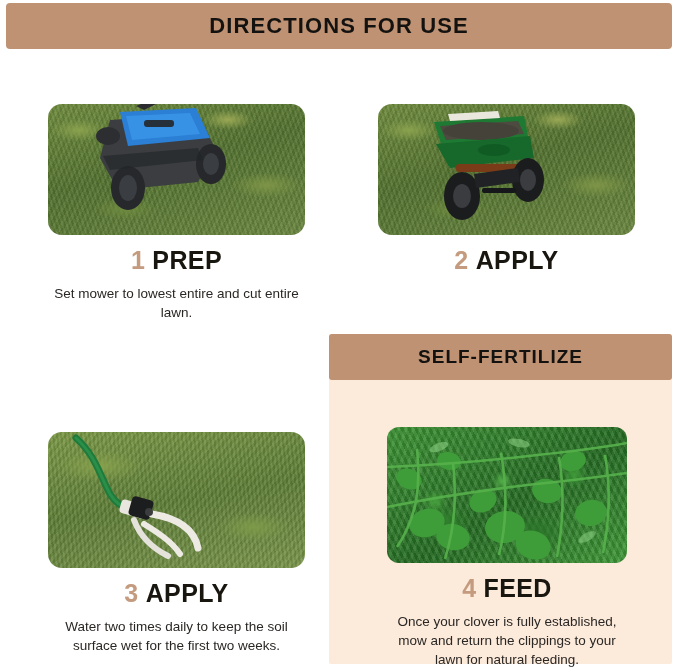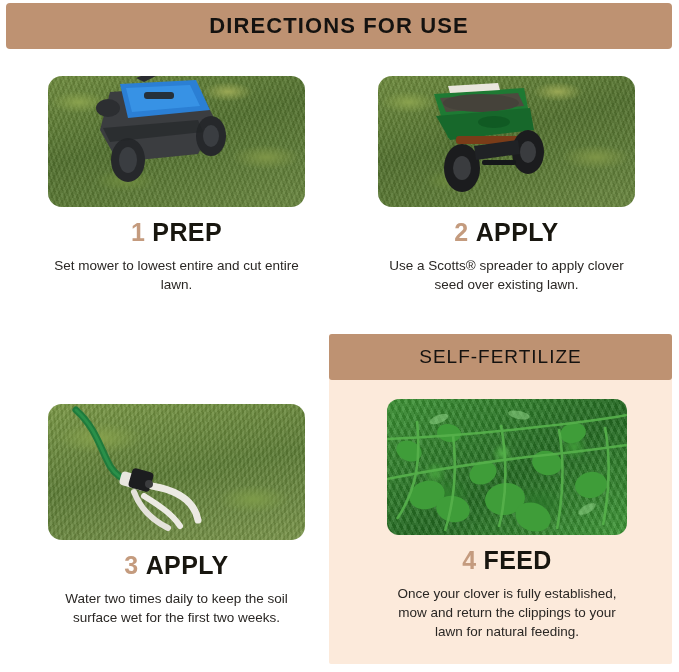--- a/index.html
+++ b/index.html
@@ -59,29 +59,30 @@
     width: 343px;
     height: 46px;
     background: #BE9272;
     border-radius: 3px;
     display: flex;
     align-items: center;
     justify-content: center;
   }
   .sf-title {
     font-size: 19px;
-    font-weight: normal;
+    font-weight: bold;
     color: #141210;
     letter-spacing: 1px;
   }
 
   
   .step {
     position: absolute;
     text-align: center;
+    margin-top: 28px;
   }
   .step-photo {
     width: 257px;
     height: 131px;
     border-radius: 14px;
     overflow: hidden;
     position: relative;
     margin: 0 auto;
   }
   .step-heading {
@@ -217,21 +218,20 @@
           <ellipse cx="150" cy="76" rx="16" ry="22" fill="#1b1c1e"></ellipse>
           <ellipse cx="150" cy="76" rx="8" ry="11" fill="#3a3c3f"></ellipse>
           <path d="M96 70 L140 64 L142 78 L98 84 Z" fill="#202225"></path>
           <rect x="104" y="84" width="34" height="5" rx="2" fill="#15171a"></rect>
         </g>
       </svg>
     </div>
     <div class="step-heading">
       <span class="step-num">2</span><span class="step-name">APPLY</span>
     </div>
-    <div class="step-body">Use a Scotts® spreader to apply clover seed over existing lawn.</div>
   </div>
 
   <div class="step" id="step-3">
     <div class="step-photo">
       <div class="grass sprink"></div>
       <svg class="art-svg" viewBox="0 0 257 136" preserveAspectRatio="none">
         <g>
           <path d="M28 6 C48 24 52 44 62 62 C68 72 76 76 84 78" stroke="#1f7a3c" stroke-width="7" fill="none" stroke-linecap="round"></path>
           <path d="M28 6 C48 24 52 44 62 62 C68 72 76 76 84 78" stroke="#2f9a4e" stroke-width="3" fill="none" stroke-linecap="round" opacity="0.7"></path>
           <rect x="72" y="70" width="26" height="14" rx="4" fill="#e8e6df" transform="rotate(16 85 77)"></rect>

